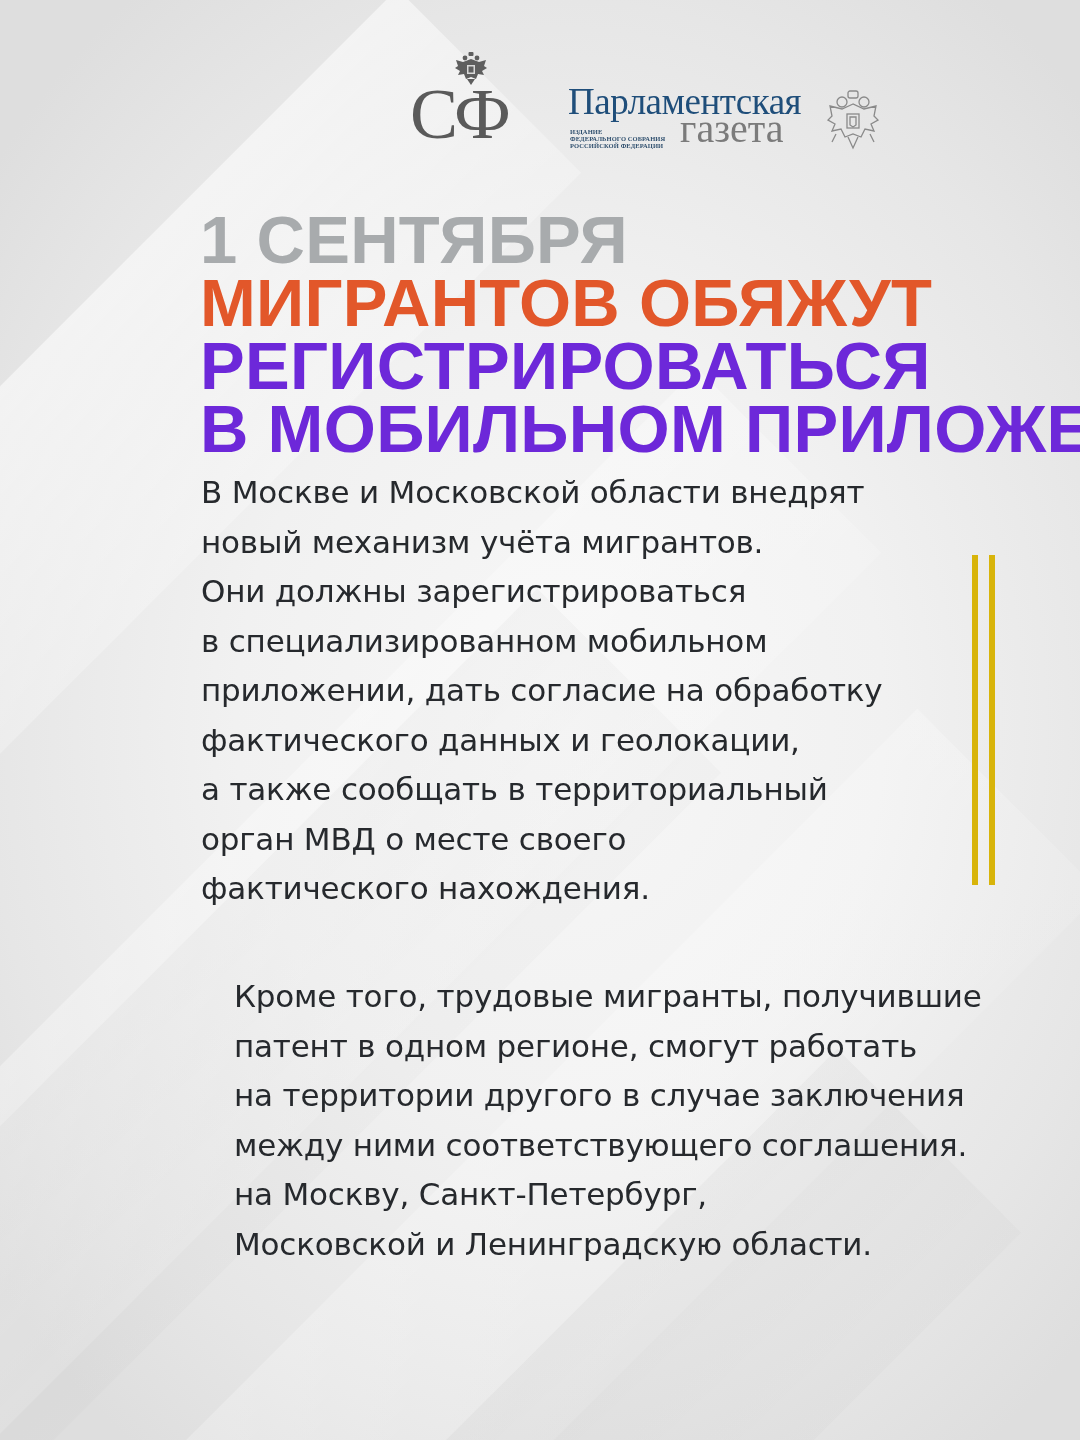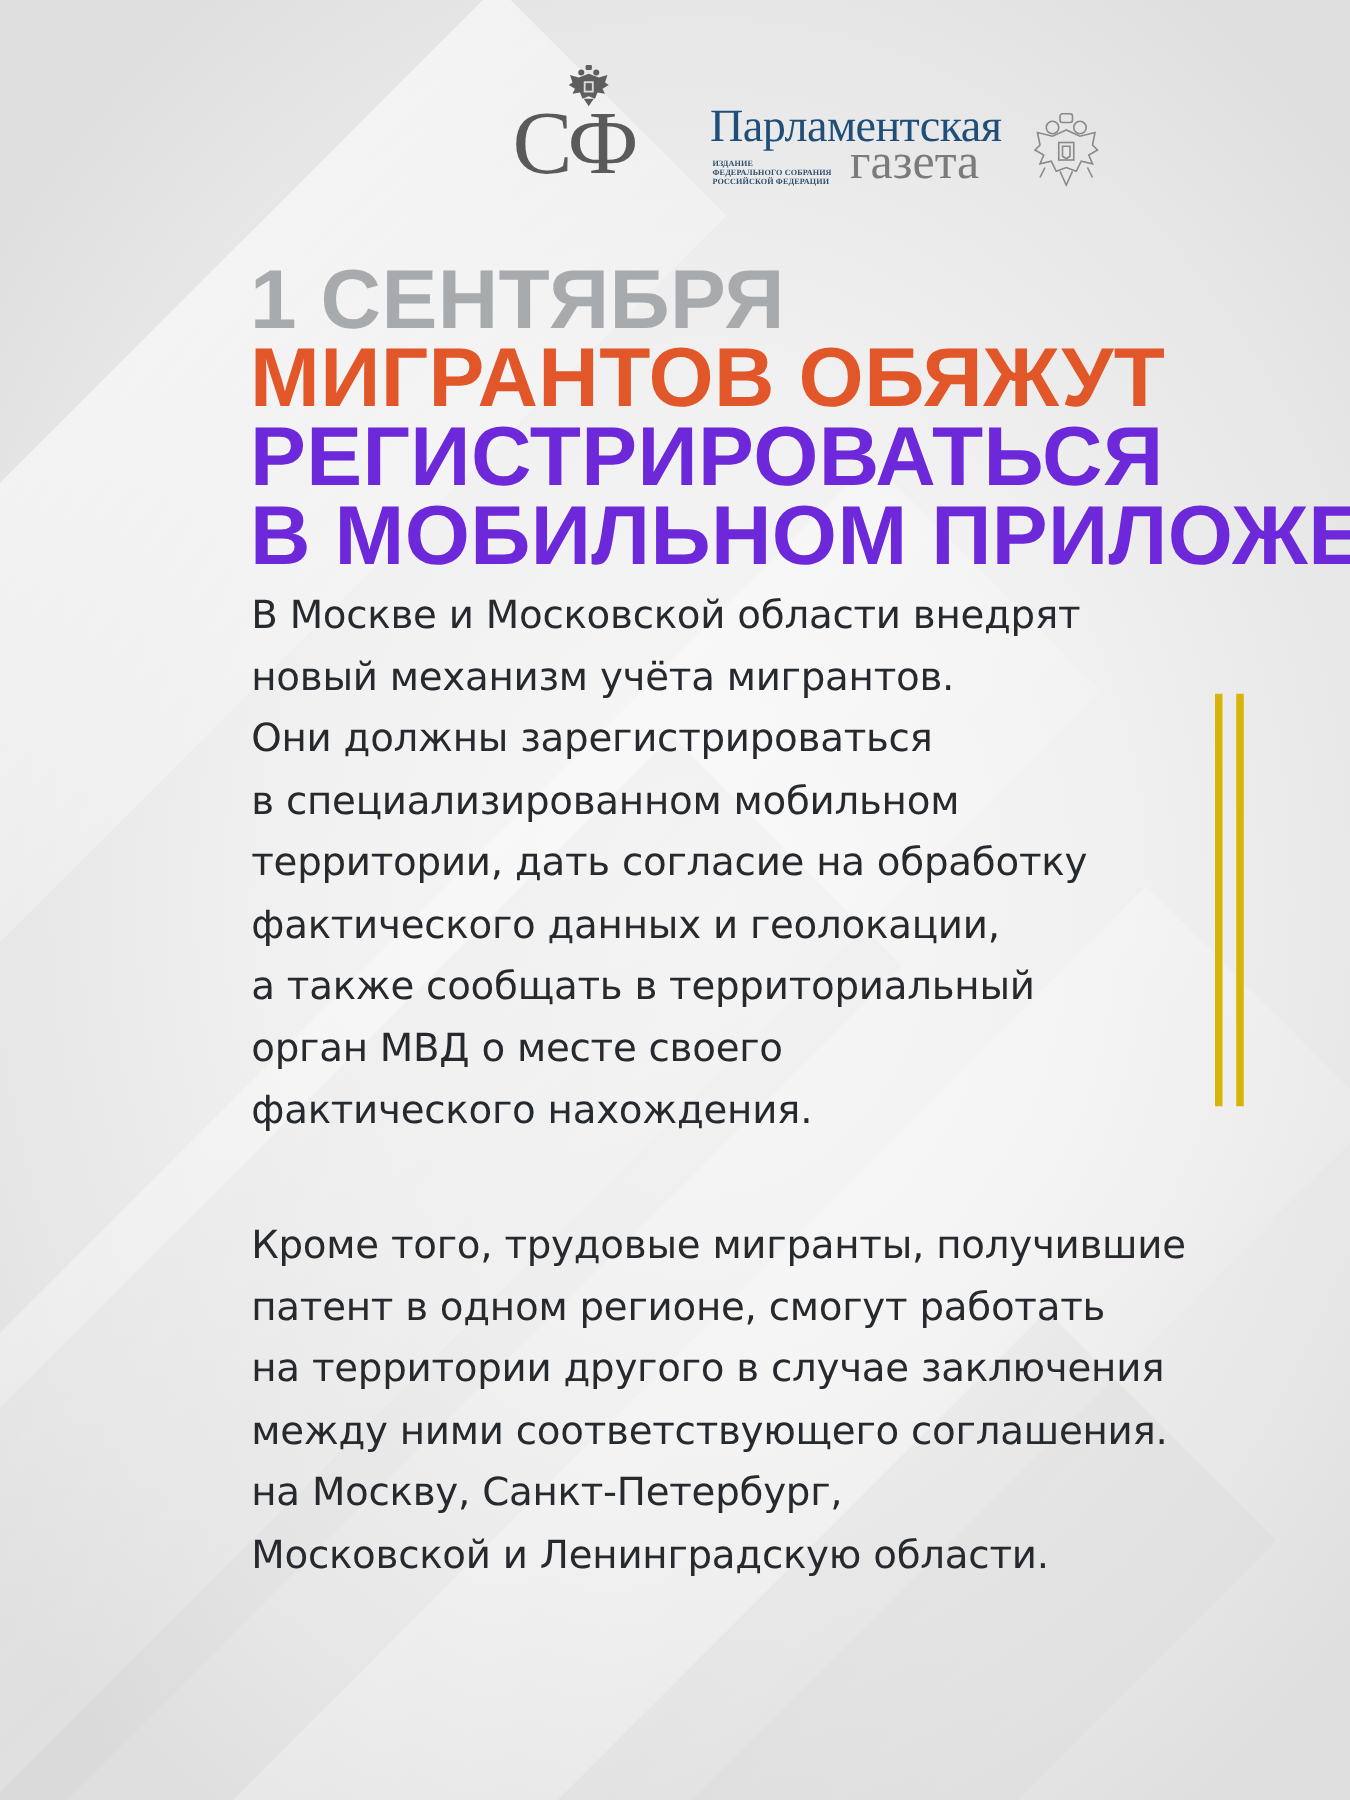--- a/index.html
+++ b/index.html
@@ -58,21 +58,21 @@
   .hl-dark { color: #6d28d9; }
 
   
   .para {
     position: absolute; left: 201px; width: 800px;
     font-family: "DejaVu Sans", "Liberation Sans", sans-serif; font-weight: normal;
     font-size: 31px; line-height: 49.5px; color: #26292d; letter-spacing: -0.2px;
   }
   .para div { white-space: nowrap; }
   .para1 { top: 468px; }
-  .para2 { top: 972px; }
+  .para2 { top: 972px; margin-left: 33px; }
 
   
   .gold-bar { position: absolute; top: 555px; width: 6px; height: 330px; background: #d8b40a; }
   .gold-bar.b1 { left: 972px; }
   .gold-bar.b2 { left: 989px; }
 </style>
 </head>
 <body>
 
 <div class="stripes">
@@ -125,21 +125,21 @@
   <div class="hl-line hl-accent">МИГРАНТОВ ОБЯЖУТ</div>
   <div class="hl-line hl-dark">РЕГИСТРИРОВАТЬСЯ</div>
   <div class="hl-line hl-dark">В МОБИЛЬНОМ ПРИЛОЖЕНИИ</div>
 </div>
 
 <div class="para para1">
   <div>В Москве и Московской области внедрят</div>
   <div>новый механизм учёта мигрантов.</div>
   <div>Они должны зарегистрироваться</div>
   <div>в специализированном мобильном</div>
-  <div>территории, дать согласие на обработку</div>
+  <div>приложении, дать согласие на обработку</div>
   <div>фактического данных и геолокации,</div>
   <div>а также сообщать в территориальный</div>
   <div>орган МВД о месте своего</div>
   <div>фактического нахождения.</div>
 </div>
 
 <div class="gold-bar b1"></div>
 <div class="gold-bar b2"></div>
 
 <div class="para para2">

